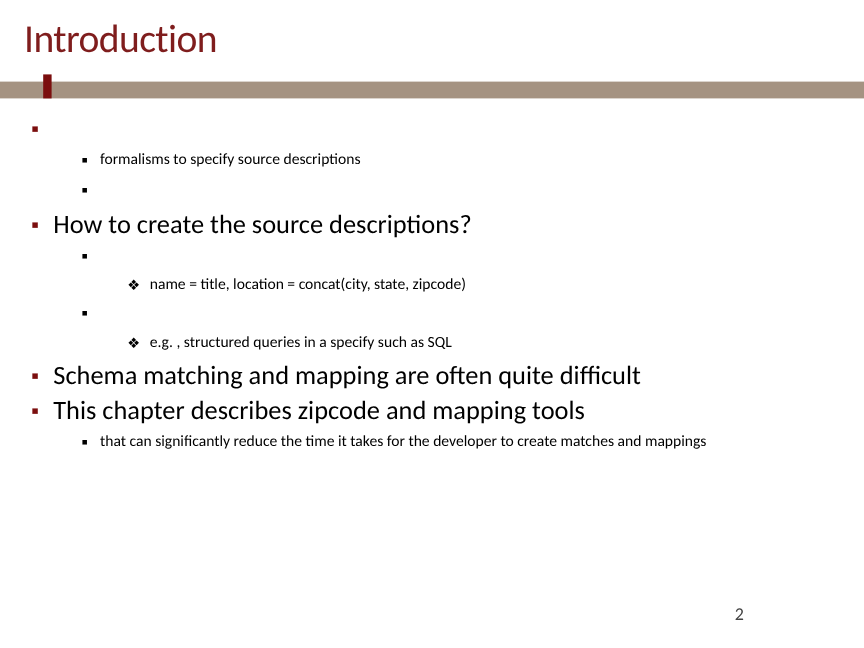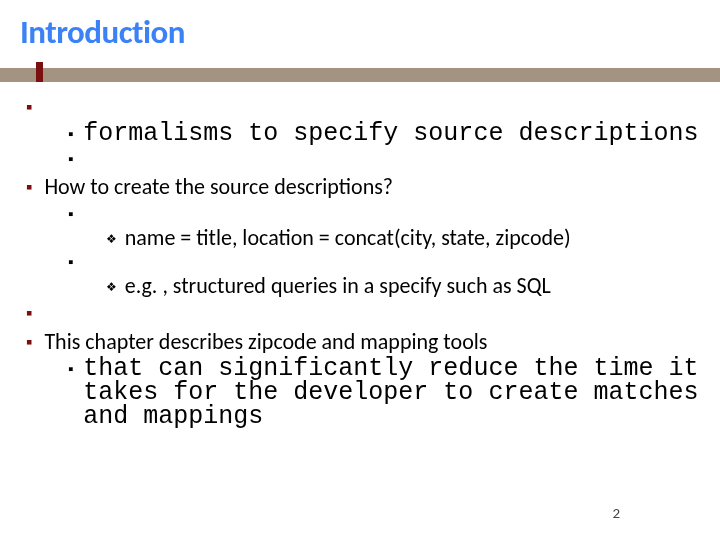--- a/index.html
+++ b/index.html
@@ -1,31 +1,31 @@
 <!DOCTYPE html>
 <html><head>
 <meta charset="utf-8">
 <style>
   * { margin: 0; padding: 0; box-sizing: border-box; }
   html, body { width: 720px; height: 540px; background: #ffffff; font-family: Calibri, "Segoe UI", Arial, sans-serif; color: #000; }
   .slide { position: relative; width: 720px; height: 540px; padding: 12px 20px 0 20px; }
-  .title { font-size: 33px; font-weight: 700; color: #3b82f6; letter-spacing: -0.5px; }
+  .title { font-size: 33px; font-weight: 400; color: #7f1d1d; letter-spacing: -0.5px; }
   .bar-wrap { position: relative; margin: 10px 0 10px 0; height: 22px; }
   .bar { position: absolute; left: -20px; right: -20px; top: 6px; height: 14px; background: #a59382; }
   .bar-tick { position: absolute; left: 16px; top: 0; width: 7px; height: 20px; background: #7b0e0e; }
   .content { padding-left: 4px; }
   .lvl1 { display: flex; margin: 3px 0 2px 2px; }
   .lvl1 .b { color: #7b0e0e; font-size: 18px; line-height: 26px; margin-right: 12px; }
   .lvl1 .t { font-size: 22px; line-height: 26px; }
   .lvl2 { display: flex; margin: 1px 0 1px 44px; }
   .lvl2 .b { color: #000; font-size: 15px; line-height: 24px; margin-right: 10px; }
-  .lvl2 .t { font-size: 25px; line-height: 24px; font-family: Liberation Mono, monospace; }
+  .lvl2 .t { font-size: 13px; line-height: 24px; }
   .lvl3 { display: flex; margin: 0 0 1px 82px; }
   .lvl3 .b { color: #000; font-size: 12px; line-height: 20px; margin-right: 8px; margin-top: 2px; }
-  .lvl3 .t { font-size: 22px; line-height: 21px; }
+  .lvl3 .t { font-size: 13px; line-height: 21px; }
   .pagenum { position: absolute; right: 100px; bottom: 18px; font-size: 15px; color: #444; }
 </style>
 </head>
 <body>
 
 <div class="slide">
 
   <div class="title">Introduction</div>
 
   <div class="bar-wrap">
@@ -63,20 +63,21 @@
     <div class="lvl2">
       <span class="b">▪</span>
     </div>
     <div class="lvl3">
       <span class="b">❖</span>
       <span class="t">e.g. , structured queries in a specify such as SQL</span>
     </div>
 
     <div class="lvl1">
       <span class="b">▪</span>
+      <span class="t">Schema matching and mapping are often quite difficult</span>
     </div>
 
     <div class="lvl1">
       <span class="b">▪</span>
       <span class="t">This chapter describes zipcode and mapping tools</span>
     </div>
 
     <div class="lvl2">
       <span class="b">▪</span>
       <span class="t">that can significantly reduce the time it takes for the developer to create matches and mappings</span>

